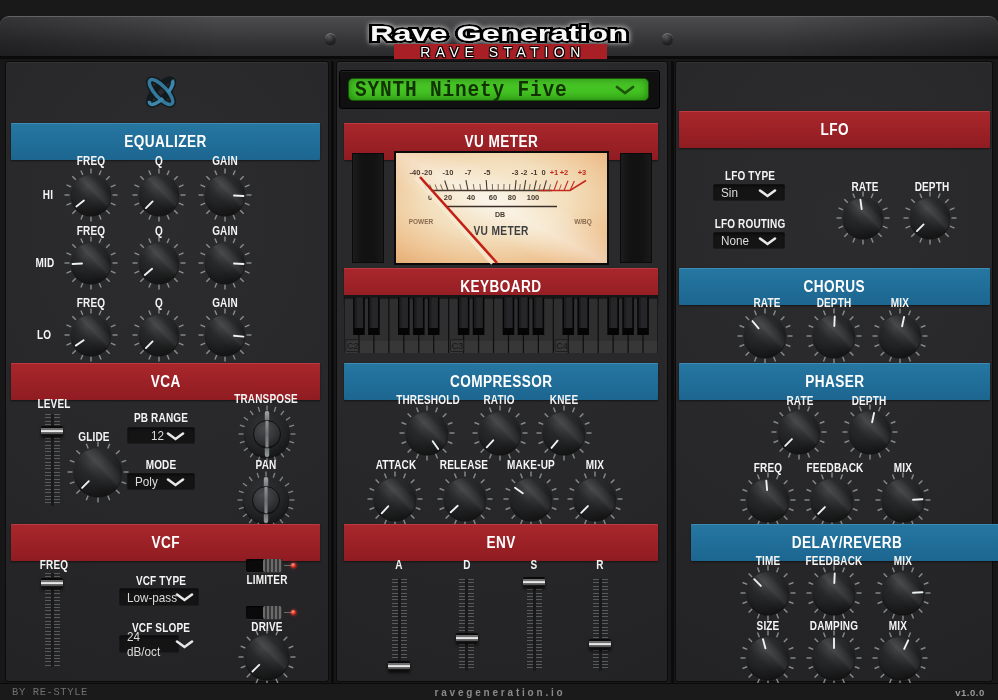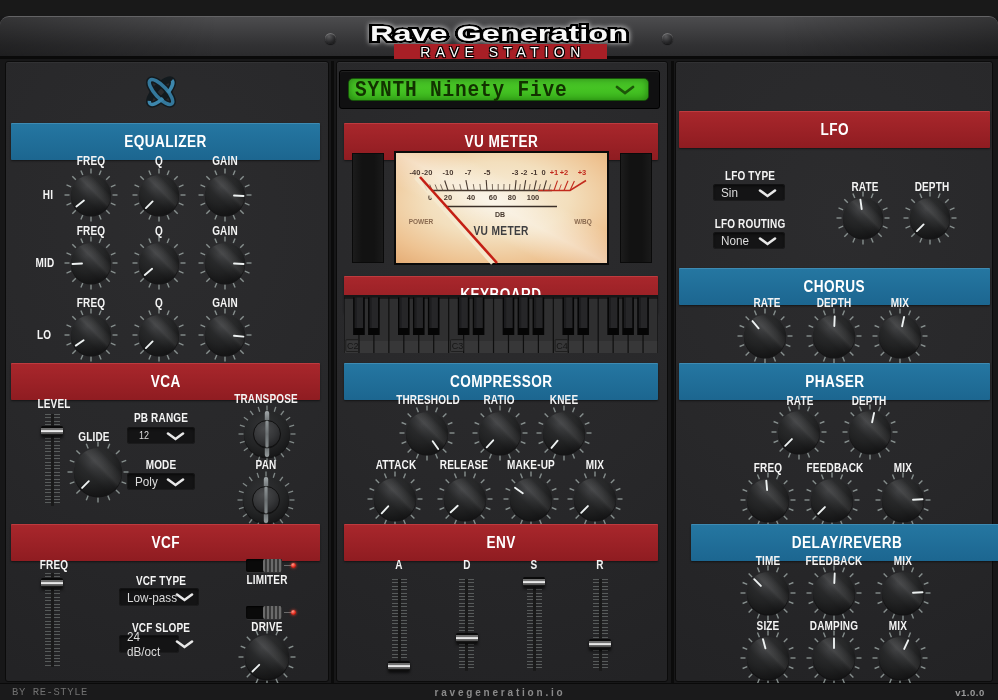--- a/index.html
+++ b/index.html
@@ -355,21 +355,21 @@
       <line x1="14.0" y1="14.0" x2="10.4" y2="10.4"></line>
       <line x1="22.2" y1="8.4" x2="20.3" y2="3.8"></line>
     </g>
     <circle cx="32.0" cy="33.5" r="24.0" fill="#000" opacity=".5"></circle>
     <circle cx="32.0" cy="32.0" r="24.0" fill="url(#kgrad)"></circle>
     <circle cx="32.0" cy="32.0" r="24.0" fill="url(#kband)"></circle>
     <line x1="22.8" y1="41.2" x2="16.1" y2="47.9" stroke="#eef2f2" stroke-width="1.9" stroke-linecap="round"></line>
   </svg>
 <div class="lb" style="left:161px;top:418px;font-size:12.5px;transform:translate(-50%,-50%) scaleX(0.8);color:#f4f4f4;letter-spacing:0.2px;font-weight:bold;">PB RANGE</div>
 <div class="dd" style="left:127px;top:427px;width:68px;height:17px">
-    <span style="margin-left:12px;font-size:10px">12</span>
+    <span style="margin-left:24px;font-size:13px">12</span>
     <svg style="position:absolute;left:39px;top:50%;margin-top:-4px" width="19" height="9">
       <path d="M2 1.5 L9.5 7 L17 1.5" stroke="#e8e8e8" stroke-width="2.6" fill="none" stroke-linecap="round"></path>
     </svg>
   </div>
 <div class="lb" style="left:161px;top:465px;font-size:12.5px;transform:translate(-50%,-50%) scaleX(0.8);color:#f4f4f4;letter-spacing:0.2px;font-weight:bold;">MODE</div>
 <div class="dd" style="left:127px;top:473px;width:68px;height:17px">
     <span style="margin-left:8px;font-size:13px">Poly</span>
     <svg style="position:absolute;left:39px;top:50%;margin-top:-4px" width="19" height="9">
       <path d="M2 1.5 L9.5 7 L17 1.5" stroke="#e8e8e8" stroke-width="2.6" fill="none" stroke-linecap="round"></path>
     </svg>
@@ -574,21 +574,21 @@
     <text x="118" y="48.5" font-size="7.5" font-weight="bold" fill="#46382e" text-anchor="middle" font-family="Liberation Sans,sans-serif">80</text>
     <text x="139" y="48.5" font-size="7.5" font-weight="bold" fill="#46382e" text-anchor="middle" font-family="Liberation Sans,sans-serif">100</text>
     <path d="M49 55.5 H163" stroke="#3c3028" stroke-width="1.4" fill="none"></path>
     <text x="106" y="65.5" font-size="7" font-weight="bold" fill="#46382e" text-anchor="middle" font-family="Liberation Sans,sans-serif">DB</text>
     <text x="27" y="72.5" font-size="6.5" font-weight="bold" fill="#8a6a50" text-anchor="middle" font-family="Liberation Sans,sans-serif">POWER</text>
     <text x="189" y="72.5" font-size="6.5" font-weight="bold" fill="#8a6a50" text-anchor="middle" font-family="Liberation Sans,sans-serif">W/BQ</text>
     <text x="126" y="84.5" font-size="12" font-weight="bold" fill="#3e3e40" text-anchor="middle" font-family="Liberation Sans,sans-serif" letter-spacing=".4" transform="scale(.85 1)">VU METER</text>
     <line x1="22" y1="26" x2="99" y2="112" stroke="#f6ead0" stroke-width="5" opacity=".9"></line>
     <line x1="26" y1="26" x2="103" y2="112" stroke="#c41f14" stroke-width="2.6"></line>
   </svg>
-<div class="bar red" style="left:344px;top:276px;width:314px">
+<div class="bar red" style="left:344px;top:268px;width:314px">
     <span style="display:block;transform:scaleX(.85)">KEYBOARD</span>
   </div>
 <svg class="abs" style="left:344px;top:295px" width="314" height="58" viewBox="0 0 314 58">
     <rect x="0" y="0" width="314" height="58" fill="#2f2f30"></rect>
     <rect x="0" y="0" width="314" height="4" fill="#1c1c1d"></rect>
     <rect x="0" y="46" width="314" height="12" fill="#373738"></rect>
     <rect x="-0.60" y="0" width="1.2" height="58" fill="#0e0e0e"></rect>
     <rect x="14.35" y="0" width="1.2" height="58" fill="#0e0e0e"></rect>
     <rect x="29.30" y="0" width="1.2" height="58" fill="#0e0e0e"></rect>
     <rect x="44.26" y="0" width="1.2" height="58" fill="#0e0e0e"></rect>

